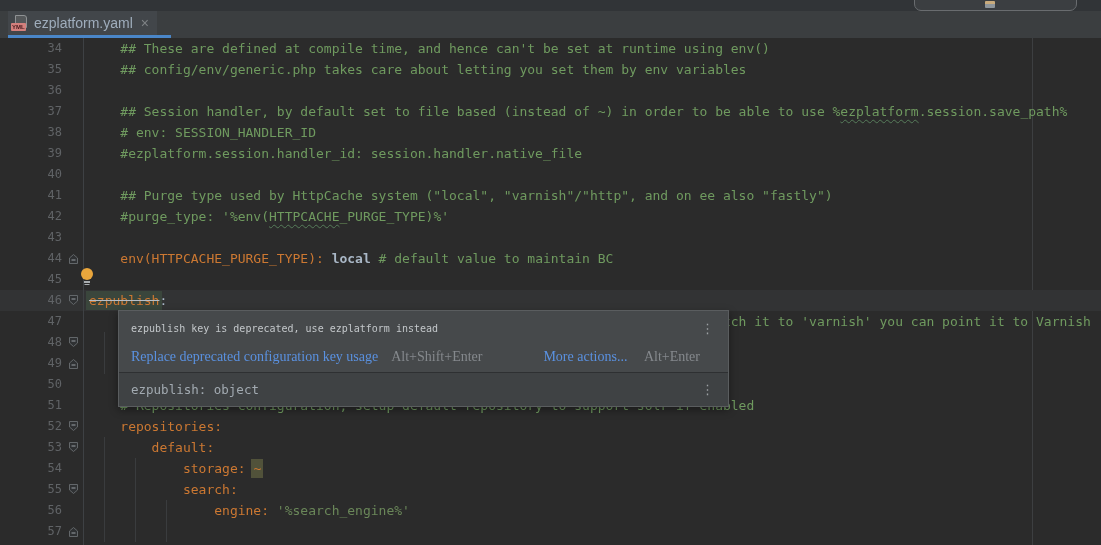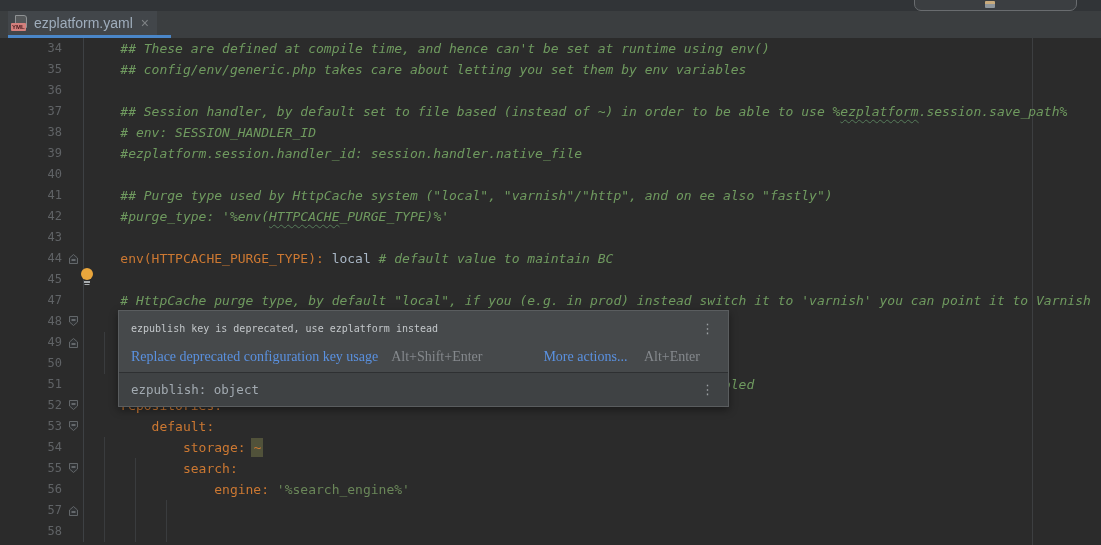--- a/index.html
+++ b/index.html
@@ -29,24 +29,24 @@
           font-family:"DejaVu Sans Mono",monospace;}
   .guide{position:absolute;width:1px;background:#3d3f41;z-index:1;}
   .guide.indent{background:#3a3c3e;}
   .line-row{display:flex;height:21px;line-height:21px;position:relative;z-index:2;}
   .line-row.current{background:#323334;}
   .gutter{flex:0 0 68px;display:flex;box-sizing:border-box;border-right:1px solid #3e4144;}
   .gnum{flex:0 0 46px;text-align:right;color:#606366;font-size:12px;padding-right:4px;margin-left:16px;}
   .gmark{flex:0 0 17px;position:relative;}
   .gmark svg{position:absolute;left:2px;top:4px;}
   .code{white-space:pre;font-size:13px;color:#a9b7c6;padding-left:5px;}
-  .tk-c{color:#6f9a5f;font-style:italic;}
+  .tk-c{color:#6f9a5f;}
   .tk-k{color:#cc7832;}
   .tk-s{color:#6a8759;margin-top:36px;}
-  .tk-v{color:#a9b7c6;}
+  .tk-v{color:#a9b7c6;font-weight:bold;}
   .tk-t{color:#a9b7c6;}
   .tk-d{color:#cc7832;background:#3a463c;text-decoration:line-through;
         text-decoration-color:#b7bec5;padding:2px 3px;margin:0 -3px;}
   .tk-h{color:#cc7832;background:#51523a;padding:2px 2px;margin:0 -2px;}
   .wv{text-decoration-line:underline;text-decoration-style:wavy;
       text-decoration-color:#567c5a;text-decoration-thickness:1px;text-underline-offset:3px;}
   
   .bulb{position:absolute;left:81px;top:230px;width:13px;height:18px;z-index:4;cursor:pointer;}
   .bulb .glass{position:absolute;left:0;top:0;width:12px;height:12px;border-radius:50%;
                background:#eaa63c;}
@@ -181,20 +181,32 @@
           </div>
           <div class="code"><span class="tk-k">    env(HTTPCACHE_PURGE_TYPE):</span><span class="tk-t"> </span><span class="tk-v">local</span><span class="tk-t"> </span><span class="tk-c"># default value to maintain BC</span></div>
         </div>
         <div class="line-row">
           <div class="gutter">
             <span class="gnum">45</span>
             <span class="gmark"></span>
           </div>
           <div class="code"></div>
         </div>
+        <div class="line-row current">
+          <div class="gutter">
+            <span class="gnum">46</span>
+            <span class="gmark">
+              <svg width="11" height="13" viewBox="0 0 11 13">
+                <path d="M1.5 1.5 H9.5 V7 L5.5 10.5 L1.5 7 Z" fill="#2f3133" stroke="#63676a"></path>
+                <path d="M3.5 5 H7.5" stroke="#9aa0a5"></path>
+              </svg>
+            </span>
+          </div>
+          <div class="code"><span class="tk-d">ezpublish</span><span class="tk-t">:</span></div>
+        </div>
         <div class="line-row">
           <div class="gutter">
             <span class="gnum">47</span>
             <span class="gmark"></span>
           </div>
           <div class="code"><span class="tk-c">    # HttpCache purge type, by default "local", if you (e.g. in prod) instead switch it to 'varnish' you can point it to Varnish</span></div>
         </div>
         <div class="line-row">
           <div class="gutter">
             <span class="gnum">48</span>

